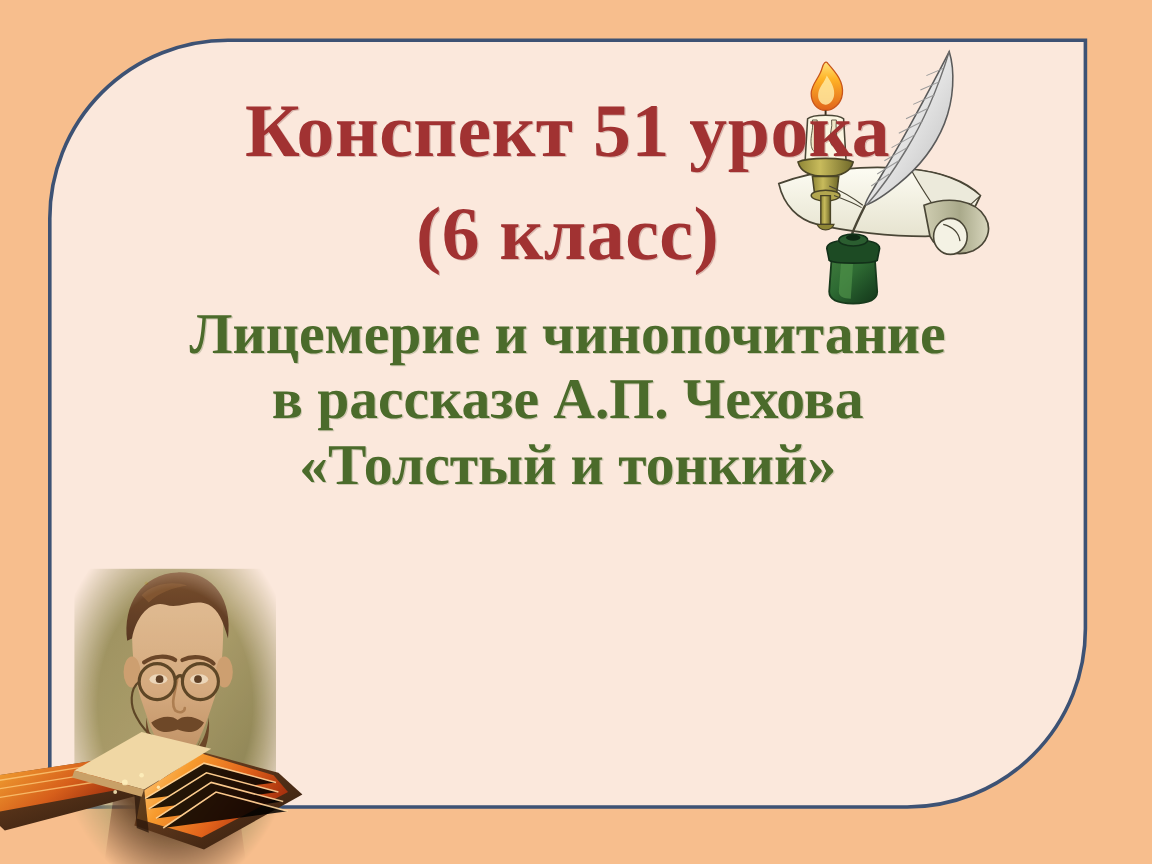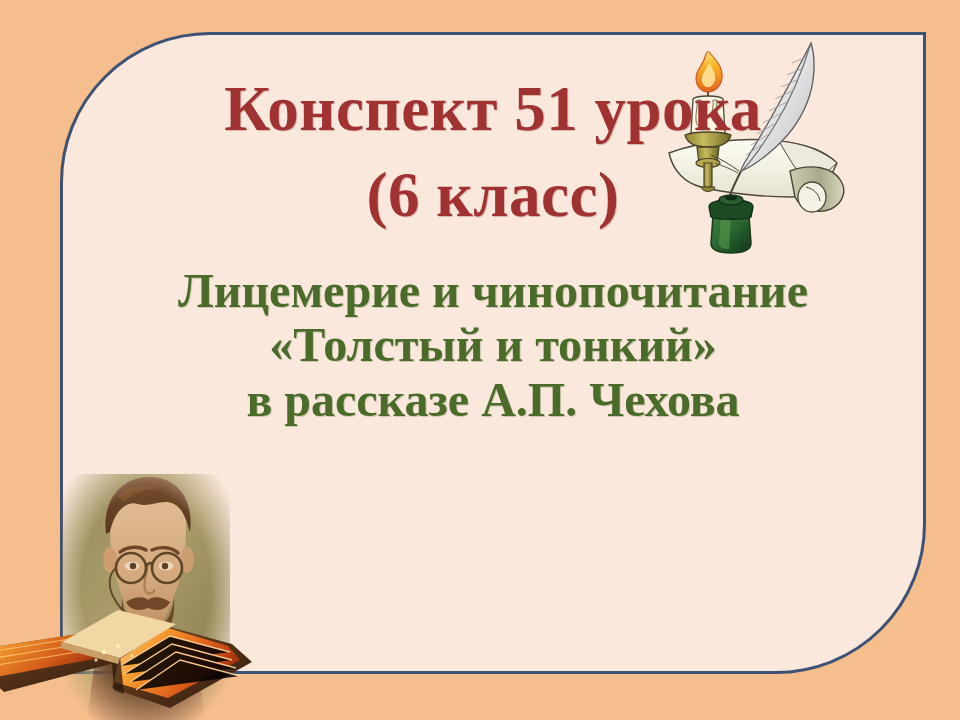--- a/index.html
+++ b/index.html
@@ -19,21 +19,21 @@
     position: relative;
     width: 960px;
     height: 720px;
     background: #f7be8d;
     overflow: hidden;
   }
 
   
   .panel {
     position: absolute;
-    left: 60px;
+    left: 40px;
     top: 32px;
     width: 866px;
     height: 642px;
     background: #fbe8dc;
     border: 3px solid #3d5274;
     box-sizing: border-box;
     border-radius: 150px 0 150px 0;
     overflow: hidden;
   }
 
@@ -64,21 +64,21 @@
   .subtitle {
     margin: 0;
     padding: 0;
     color: #4b6b2b;
     font-weight: bold;
     font-size: 48px;
     line-height: 1.14;
     letter-spacing: 0px;
     text-shadow: 1px 1px 0 rgba(50,80,25,0.22);
   }
-  .subtitle-wrap { margin-top: 36px; }
+  .subtitle-wrap { margin-top: 24px; }
 
   
   .quill-art {
     position: absolute;
     right: 62px;
     top: 2px;
     width: 210px;
     height: 230px;
     z-index: 4;
   }
@@ -206,22 +206,22 @@
         </g>
       </svg>
     </div>
 
     <div class="text-block">
       <h1 class="title title-line-1">Конспект 51 урока</h1>
       <h1 class="title title-line-2">(6 класс)</h1>
 
       <div class="subtitle-wrap">
         <p class="subtitle">Лицемерие и чинопочитание</p>
+        <p class="subtitle">в рассказе А.П. Чехова</p>
         <p class="subtitle">«Толстый и тонкий»</p>
-        <p class="subtitle">в рассказе А.П. Чехова</p>
       </div>
     </div>
 
   </div>
 
   <div class="portrait-art">
     <svg viewBox="0 0 350 270" xmlns="http://www.w3.org/2000/svg">
       <defs>
         <radialGradient id="vignette" cx="50%" cy="45%" r="62%">
           <stop offset="0%" stop-color="#ffffff" stop-opacity="1"></stop>

